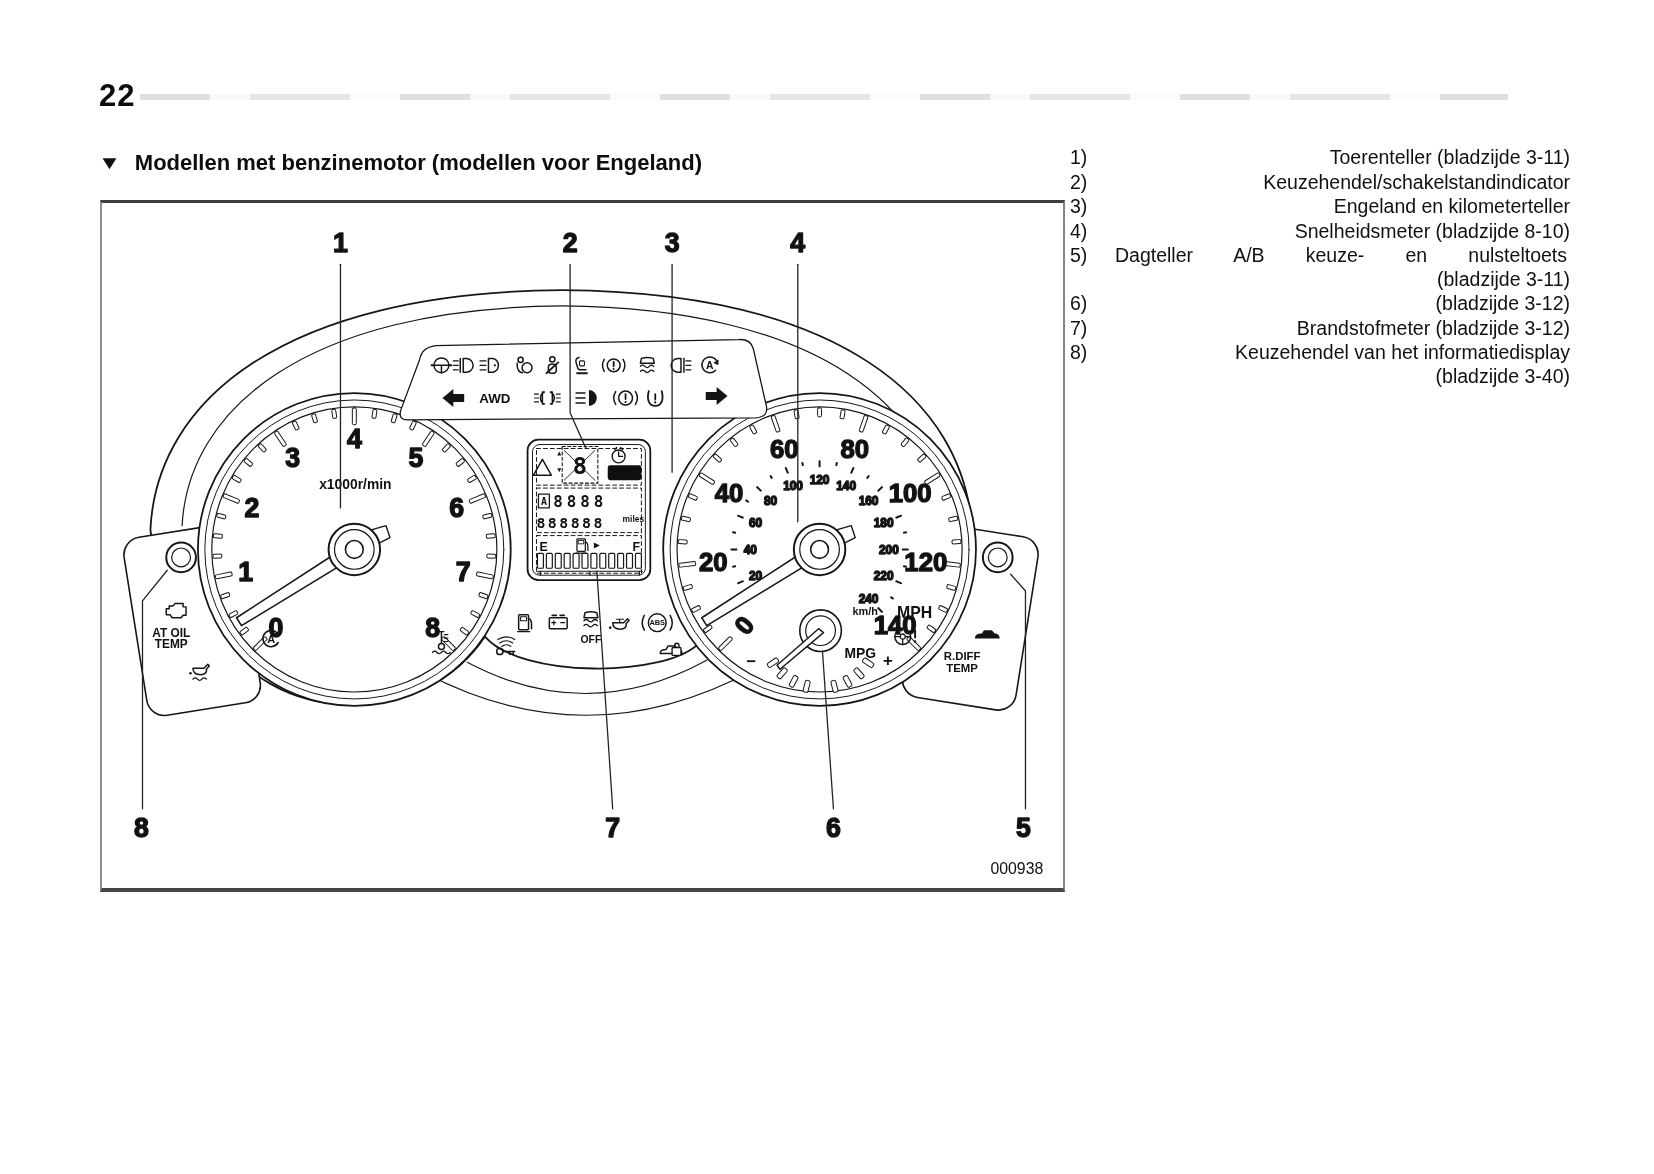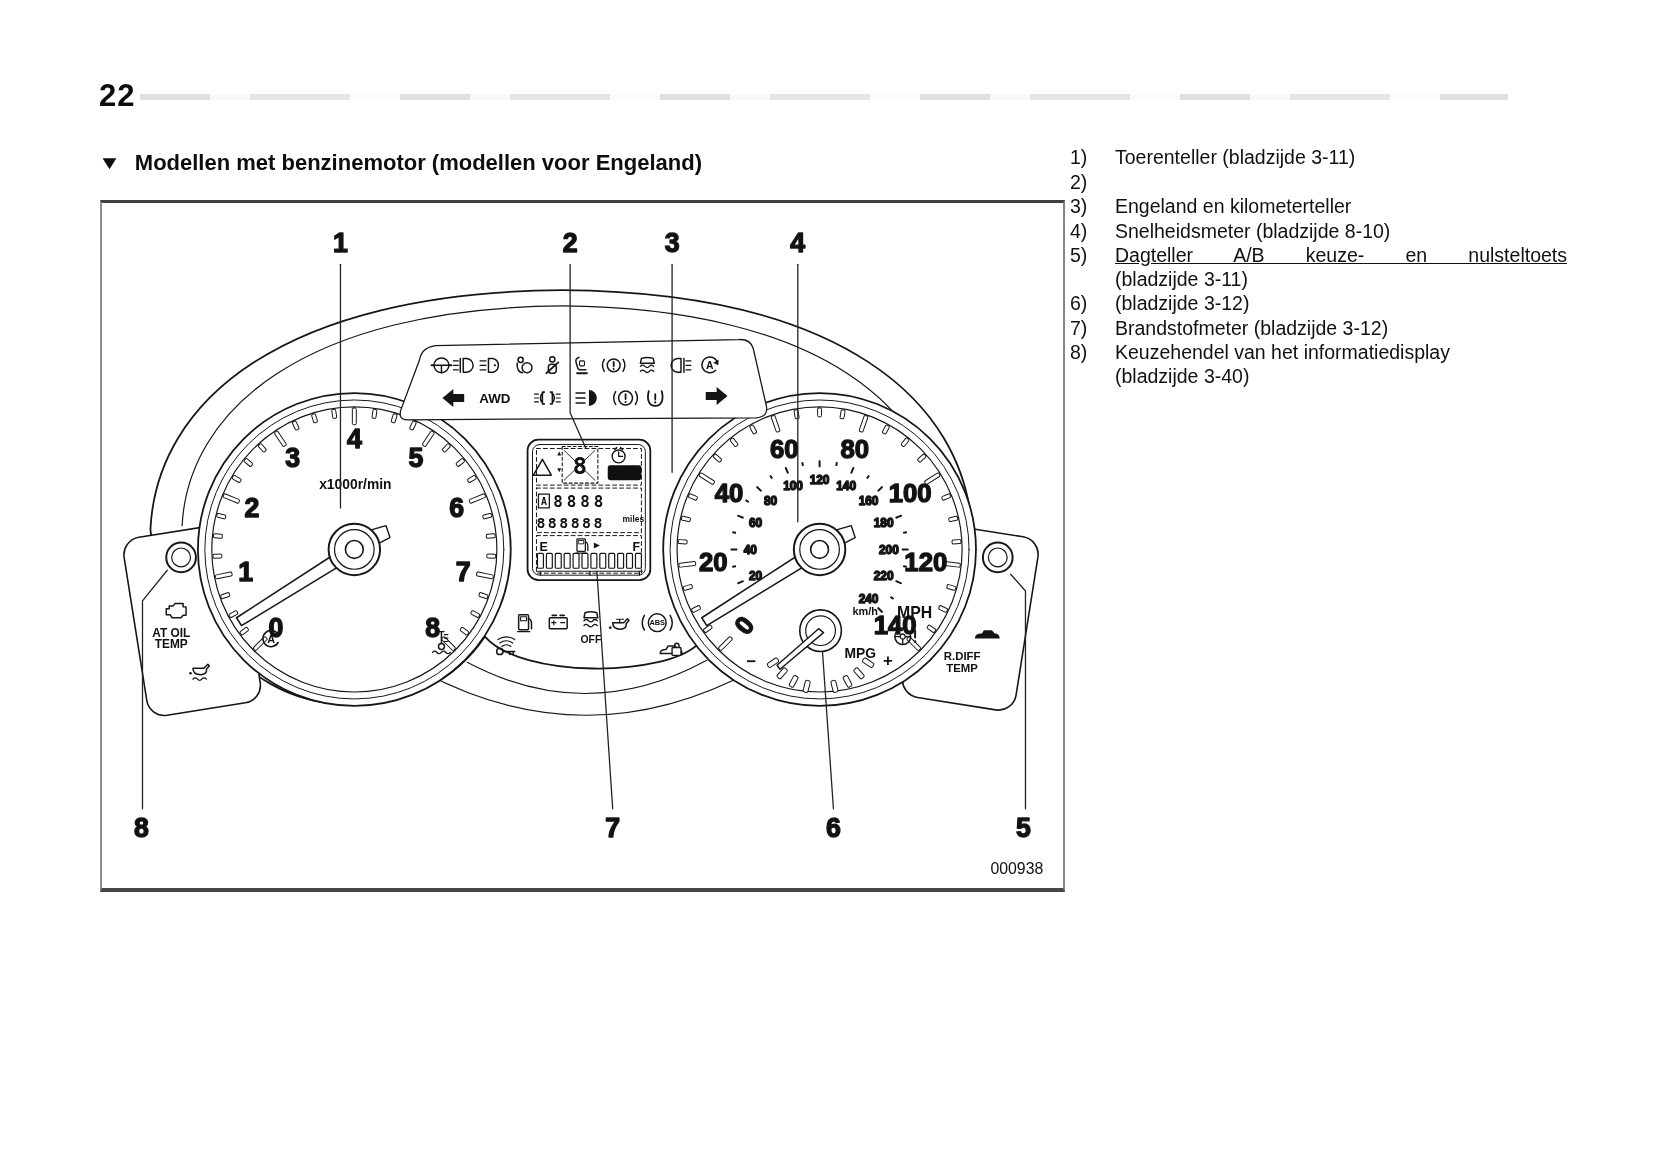--- a/index.html
+++ b/index.html
@@ -25,23 +25,23 @@
   text{font-family:"Liberation Sans",sans-serif;fill:#101010;}
   .gn{font-weight:bold;}
   .seg{font-family:"DejaVu Sans Mono",monospace;font-weight:bold;}
   .callout{font-size:27px;font-weight:bold;}
   .figcode{font-size:16px;}
   
   .legend{position:absolute;left:1070px;top:146px;width:500px;}
   .lrow{display:flex;margin:0 0 1px 0;}
   .lnum{width:45px;flex:0 0 45px;font-size:19.5px;line-height:23.5px;}
   .ltxt{flex:1;}
-  .lline{font-size:19.5px;line-height:23.5px;white-space:nowrap;}
+  .lline{font-size:19.5px;line-height:23.5px;white-space:nowrap;text-align:right;}
   .lrow:nth-child(5) .lline:first-child{white-space:normal;width:452px;
-      text-align:justify;text-align-last:justify;text-decoration:underline;}
+      text-align:justify;text-align-last:justify;}
   
 </style>
 </head>
 <body>
 
 <div class="pagenum">22</div>
 <div class="smudge"></div>
 
 <div class="heading">
   <span class="tri">▼</span>
@@ -510,20 +510,21 @@
 <div class="legend" id="legend">
     <div class="lrow">
       <div class="lnum">1)</div>
       <div class="ltxt">
         <div class="lline">Toerenteller (bladzijde 3-11)</div>
       </div>
     </div>
     <div class="lrow">
       <div class="lnum">2)</div>
       <div class="ltxt">
+        <div class="lline">Keuzehendel/schakelstandindicator</div>
       </div>
     </div>
     <div class="lrow">
       <div class="lnum">3)</div>
       <div class="ltxt">
         <div class="lline">Engeland en kilometerteller</div>
       </div>
     </div>
     <div class="lrow">
       <div class="lnum">4)</div>

